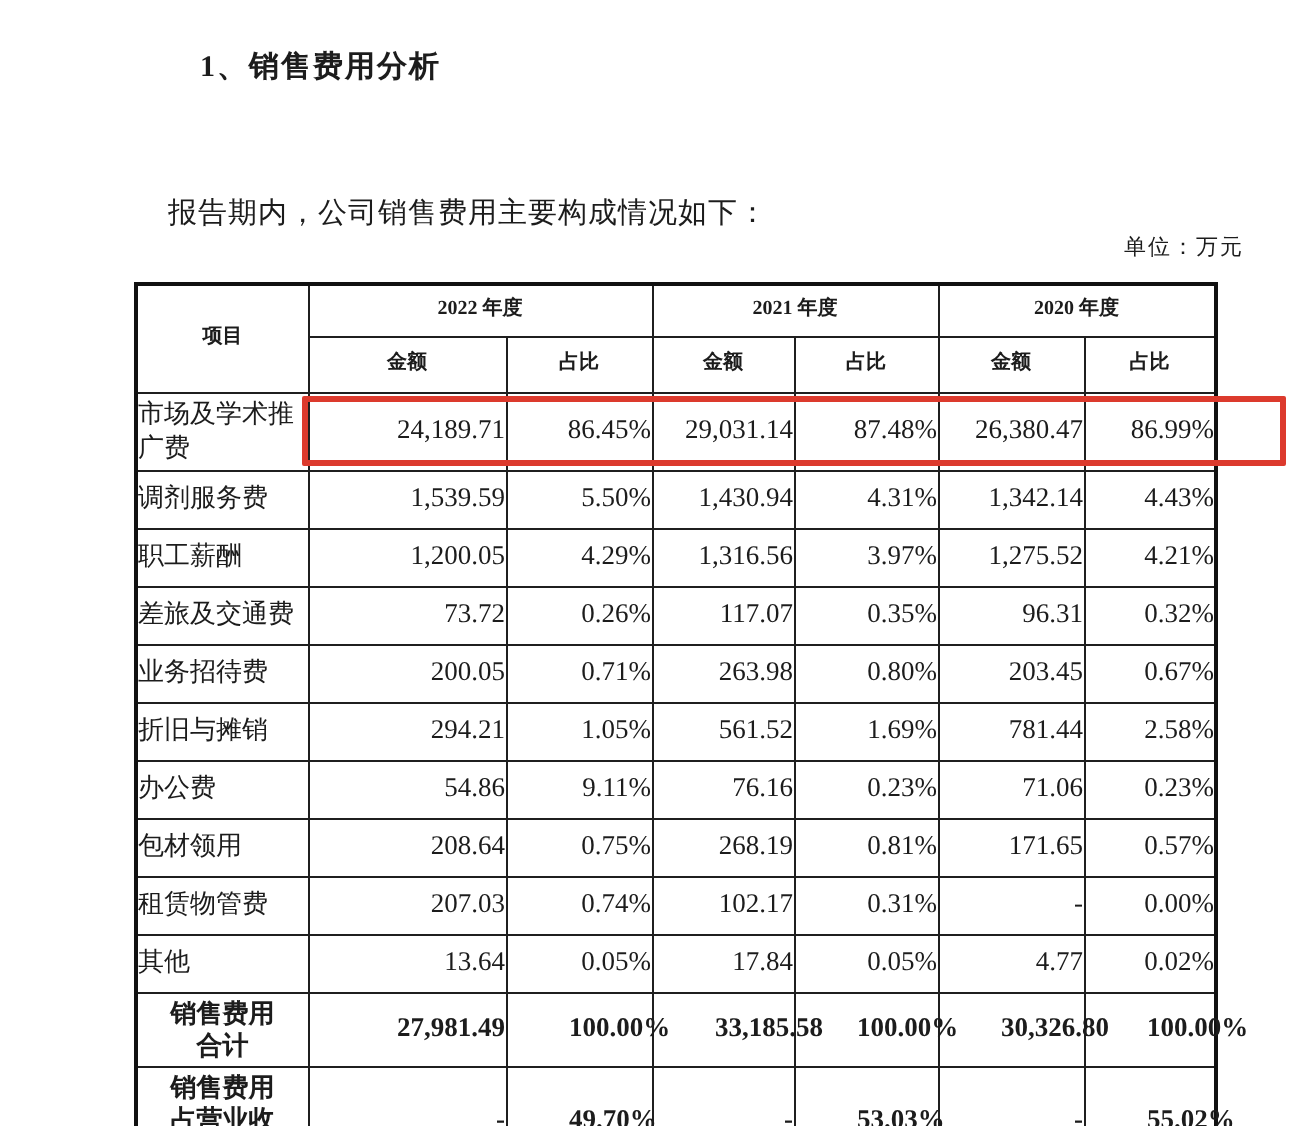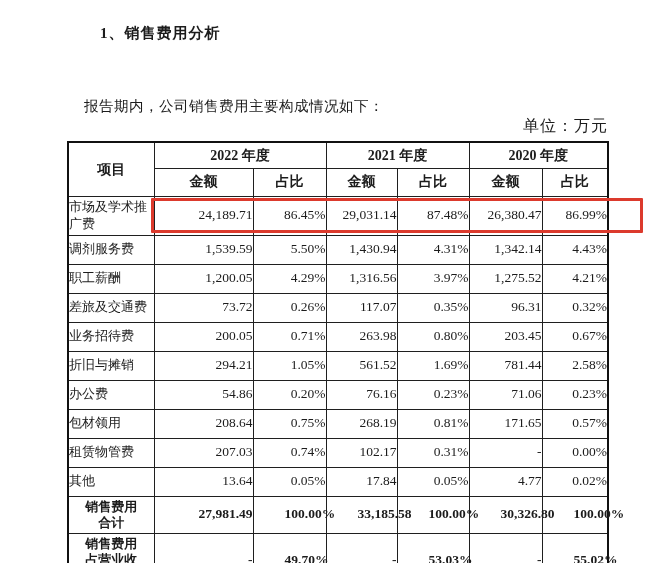--- a/index.html
+++ b/index.html
@@ -15,37 +15,37 @@
   }
   .h2{
     position:absolute;left:86px;top:47px;
     font-size:14.5px;font-weight:bold;letter-spacing:0.5px;
   }
   .intro{
     position:absolute;left:84px;top:97px;
     font-size:14.5px;letter-spacing:0.5px;
   }
   .unit{
-    position:absolute;top:116px;right:42px;
-    font-size:16px;letter-spacing:1px;
+    position:absolute;top:116px;right:28px;
+    font-size:11px;letter-spacing:1px;
   }
   table.expense{
     position:absolute;left:67px;top:141px;
     width:540px;border-collapse:collapse;table-layout:fixed;
     font-size:13.5px;
   }
   table.expense td,table.expense th{
     border:1px solid #1f1f1f;
     vertical-align:middle;
     padding:0;
     line-height:1.25;
   }
   table.expense{border:2px solid #111;}
   table.expense thead th{
-    font-weight:bold;font-size:14px;
+    font-weight:bold;font-size:10px;
   }
   tr.hdr1{height:26px;}
   tr.hdr2{height:28px;}
   tr.r-first{height:39px;}
   tr.r{height:29px;}
   tr.r-total{height:30px;}
   tr.r-ratio{height:34px;margin-left:28px;}
   td.item{
     text-align:left;padding:2px 2px 2px 5px;font-size:13px;
   }
@@ -148,21 +148,21 @@
         <td class="val">294.21</td>
         <td class="val">1.05%</td>
         <td class="val">561.52</td>
         <td class="val">1.69%</td>
         <td class="val">781.44</td>
         <td class="val">2.58%</td>
       </tr>
       <tr class="r">
         <td class="item">办公费</td>
         <td class="val">54.86</td>
-        <td class="val">0.20%</td>
+        <td class="val">9.11%</td>
         <td class="val">76.16</td>
         <td class="val">0.23%</td>
         <td class="val">71.06</td>
         <td class="val">0.23%</td>
       </tr>
       <tr class="r">
         <td class="item">包材领用</td>
         <td class="val">208.64</td>
         <td class="val">0.75%</td>
         <td class="val">268.19</td>

